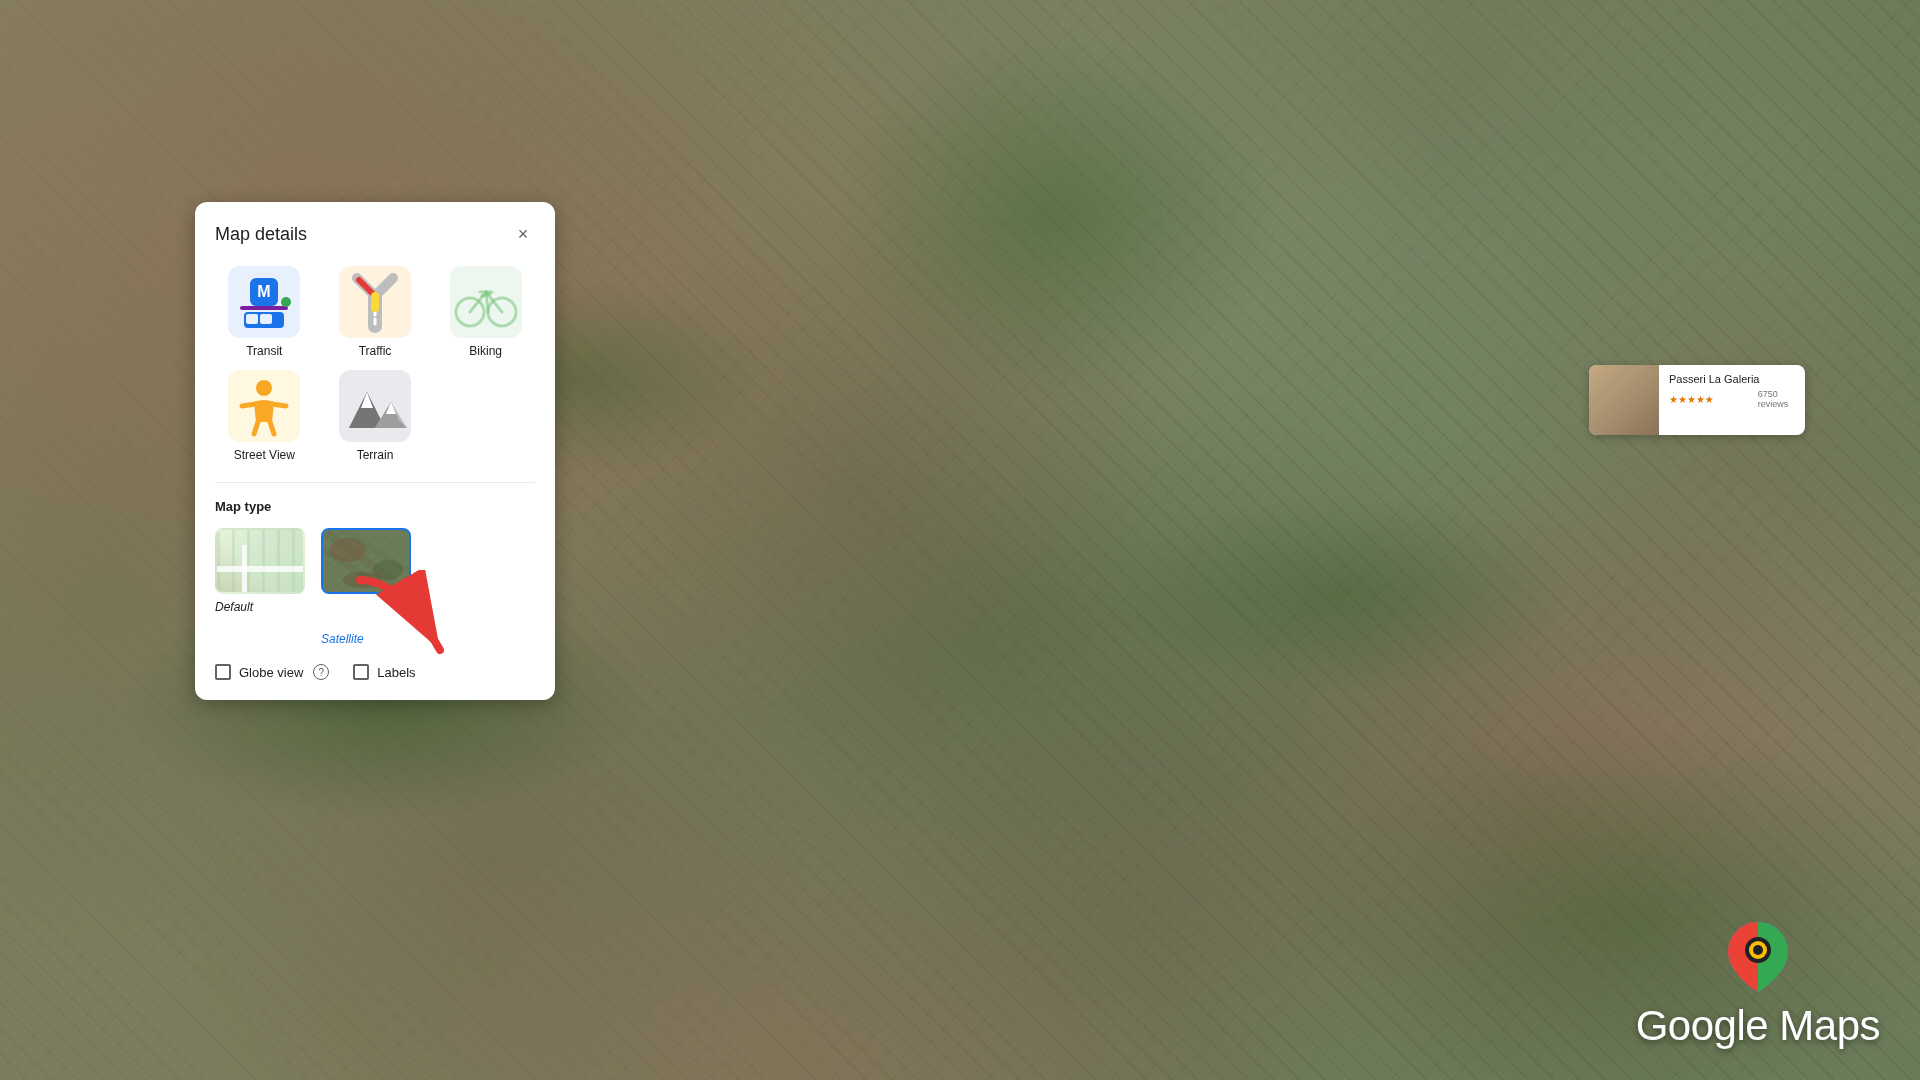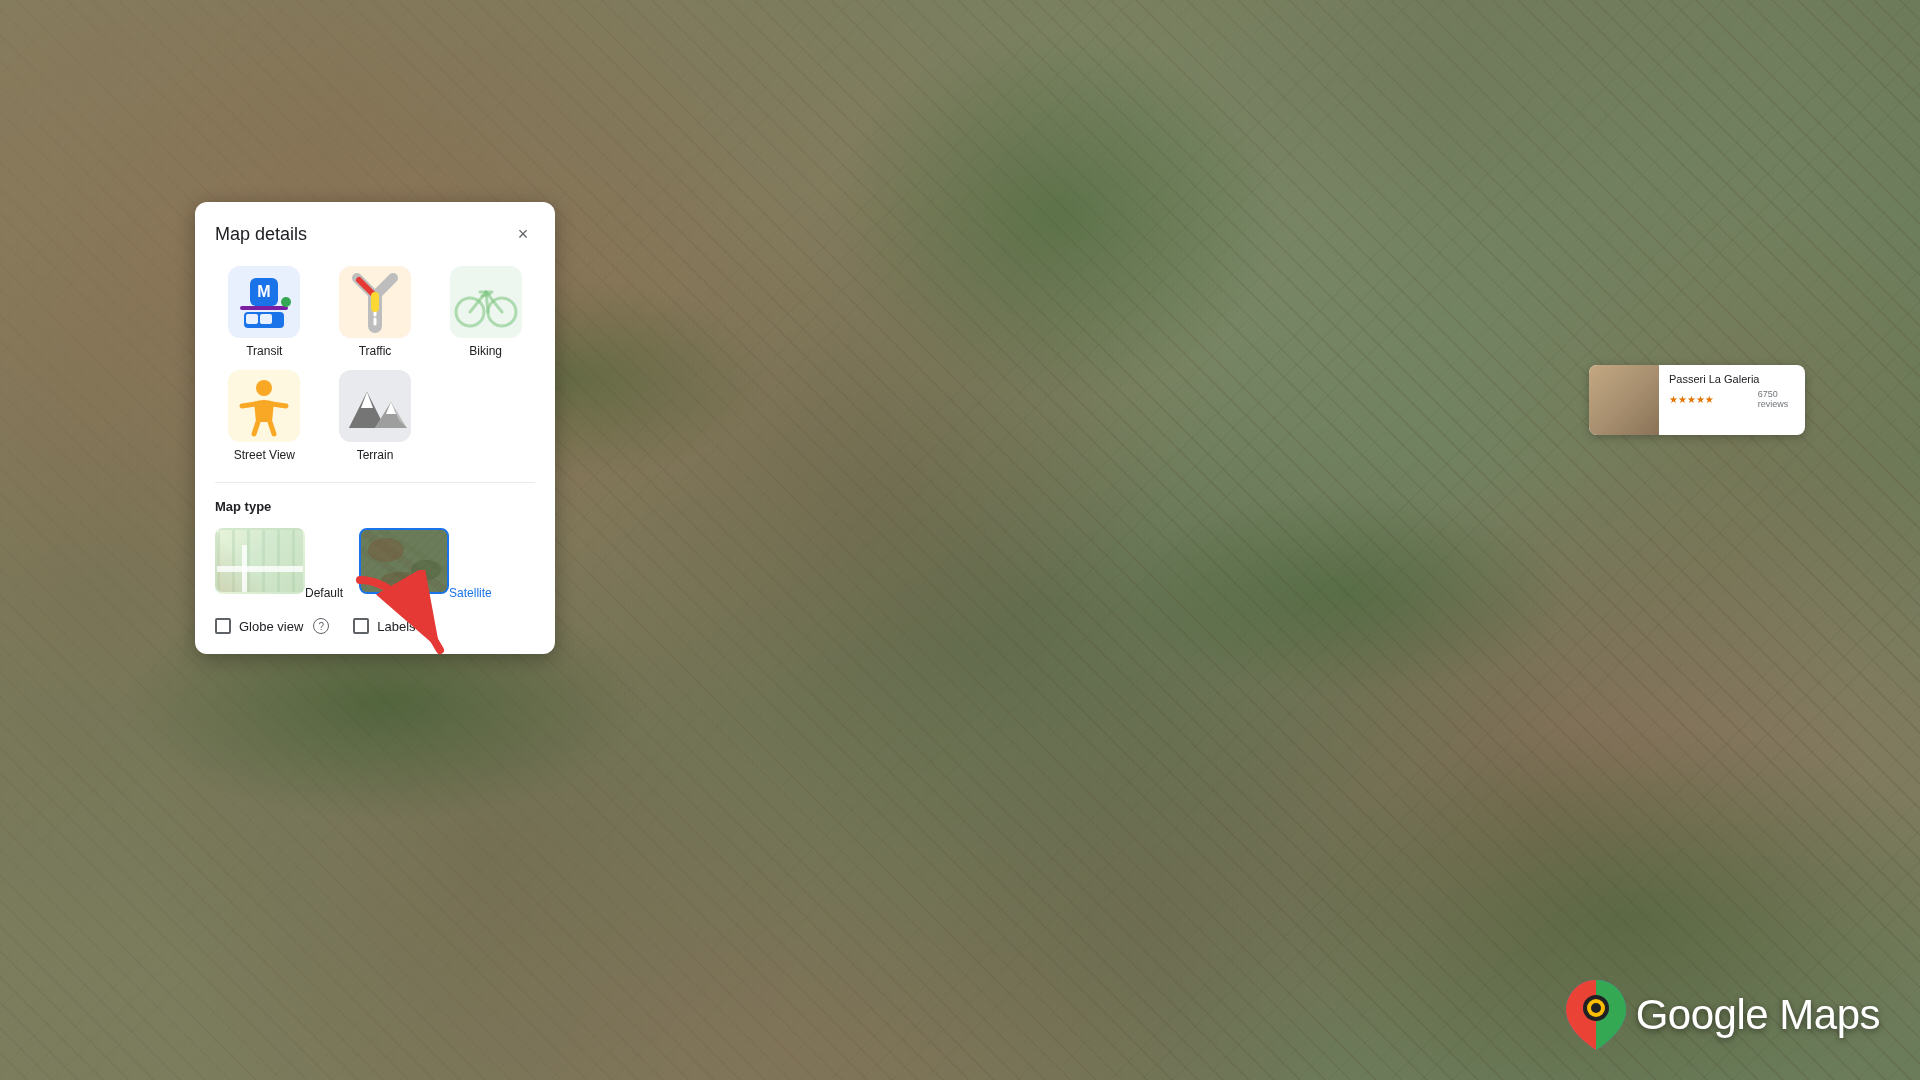--- a/index.html
+++ b/index.html
@@ -82,20 +82,21 @@
     }
 
     
     .google-maps-logo {
       position: absolute;
       bottom: 30px;
       right: 40px;
       display: flex;
       align-items: center;
       gap: 10px;
+      flex-direction: column;
     }
 
     .gm-pin-icon {
       width: 60px;
       height: 70px;
     }
 
     .google-maps-text {
       font-size: 42px;
       font-weight: 400;
@@ -226,23 +227,24 @@
 
     
     .map-type-grid {
       display: flex;
       gap: 16px;
       margin-bottom: 18px;
     }
 
     .map-type-item {
       display: flex;
-      flex-direction: row;
-      align-items: flex-end;
+      flex-direction: column;
+      align-items: flex-start;
       cursor: pointer;
+      font-style: italic;
     }
 
     .map-type-thumb {
       width: 90px;
       height: 66px;
       border-radius: 8px;
       margin-bottom: 6px;
       border: 2px solid transparent;
       overflow: hidden;
     }

